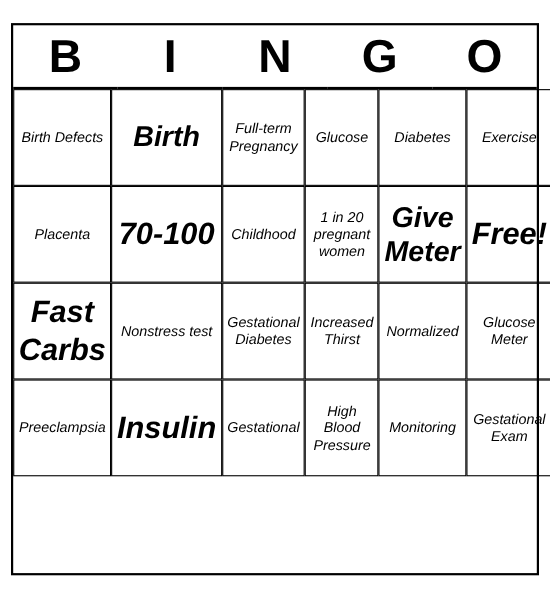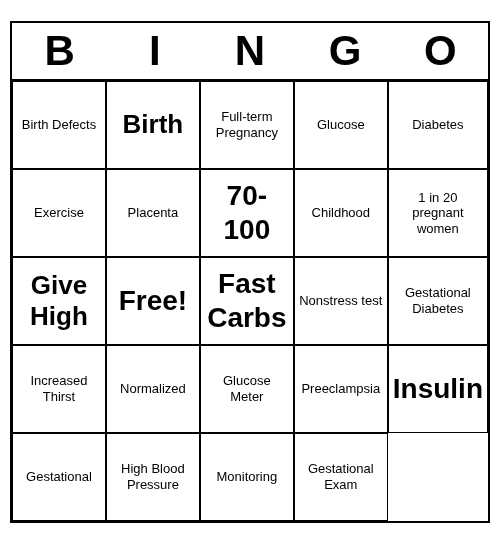--- a/index.html
+++ b/index.html
@@ -23,22 +23,23 @@
       text-align: center;
     }
     .bingo-header-cell {
       font-size: 42px;
       font-weight: bold;
       padding: 4px 0;
       border-bottom: 2px solid #000;
     }
     .bingo-grid {
       display: grid;
-      grid-template-columns: repeat(5, 1fr);
+      grid-template-columns: repeat(6, 1fr);
       grid-template-rows: repeat(5, 1fr);
+      font-style: italic;
     }
     .bingo-cell {
       border: 1px solid #000;
       display: flex;
       align-items: center;
       justify-content: center;
       text-align: center;
       height: 88px;
       padding: 4px;
       font-size: 13px;
@@ -76,21 +77,21 @@
   <div class="bingo-cell">Birth Defects</div>
       <div class="bingo-cell large-text">Birth</div>
       <div class="bingo-cell">Full-term Pregnancy</div>
       <div class="bingo-cell">Glucose</div>
       <div class="bingo-cell">Diabetes</div>
       <div class="bingo-cell">Exercise</div>
       <div class="bingo-cell">Placenta</div>
       <div class="bingo-cell xl-text">70-100</div>
       <div class="bingo-cell">Childhood</div>
       <div class="bingo-cell">1 in 20 pregnant women</div>
-      <div class="bingo-cell large-text">Give High</div>
+      <div class="bingo-cell large-text">Give Meter</div>
       <div class="bingo-cell free">Free!</div>
       <div class="bingo-cell xl-text">Fast Carbs</div>
       <div class="bingo-cell">Nonstress test</div>
       <div class="bingo-cell">Gestational Diabetes</div>
       <div class="bingo-cell">Increased Thirst</div>
       <div class="bingo-cell">Normalized</div>
       <div class="bingo-cell">Glucose Meter</div>
       <div class="bingo-cell">Preeclampsia</div>
       <div class="bingo-cell insulin-text">Insulin</div>
       <div class="bingo-cell">Gestational</div>

